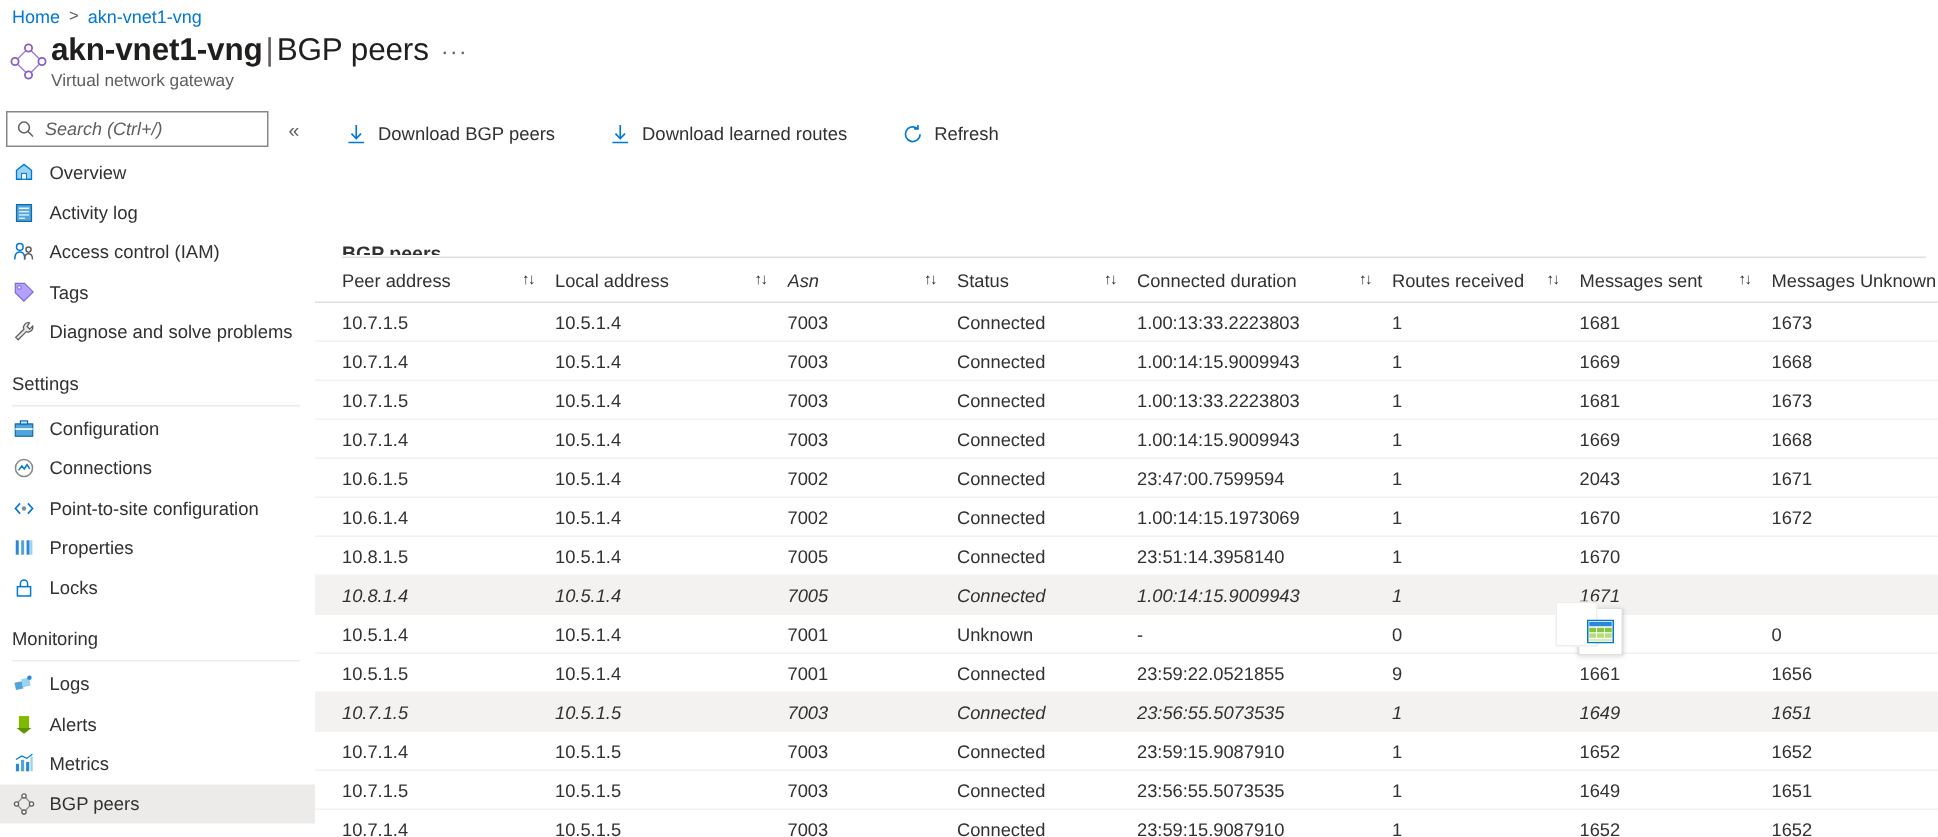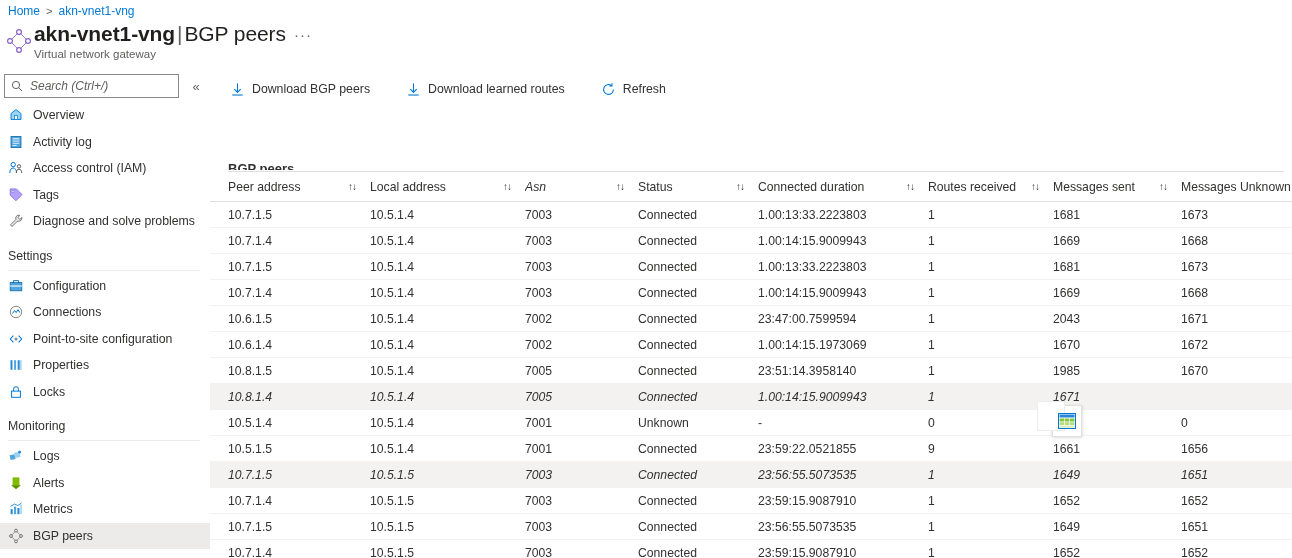--- a/index.html
+++ b/index.html
@@ -532,21 +532,20 @@
           <div class="td c6">1670</div>
           <div class="td c7">1672</div>
         </div>
         <div class="grid-row">
           <div class="td c0">10.8.1.5</div>
           <div class="td c1">10.5.1.4</div>
           <div class="td c2">7005</div>
           <div class="td c3">Connected</div>
           <div class="td c4">23:51:14.3958140</div>
           <div class="td c5">1</div>
-          <div class="td c6">1985</div>
           <div class="td c7">1670</div>
         </div>
         <div class="grid-row hl">
           <div class="td c0">10.8.1.4</div>
           <div class="td c1">10.5.1.4</div>
           <div class="td c2">7005</div>
           <div class="td c3">Connected</div>
           <div class="td c4">1.00:14:15.9009943</div>
           <div class="td c5">1</div>
           <div class="td c7">1671</div>

